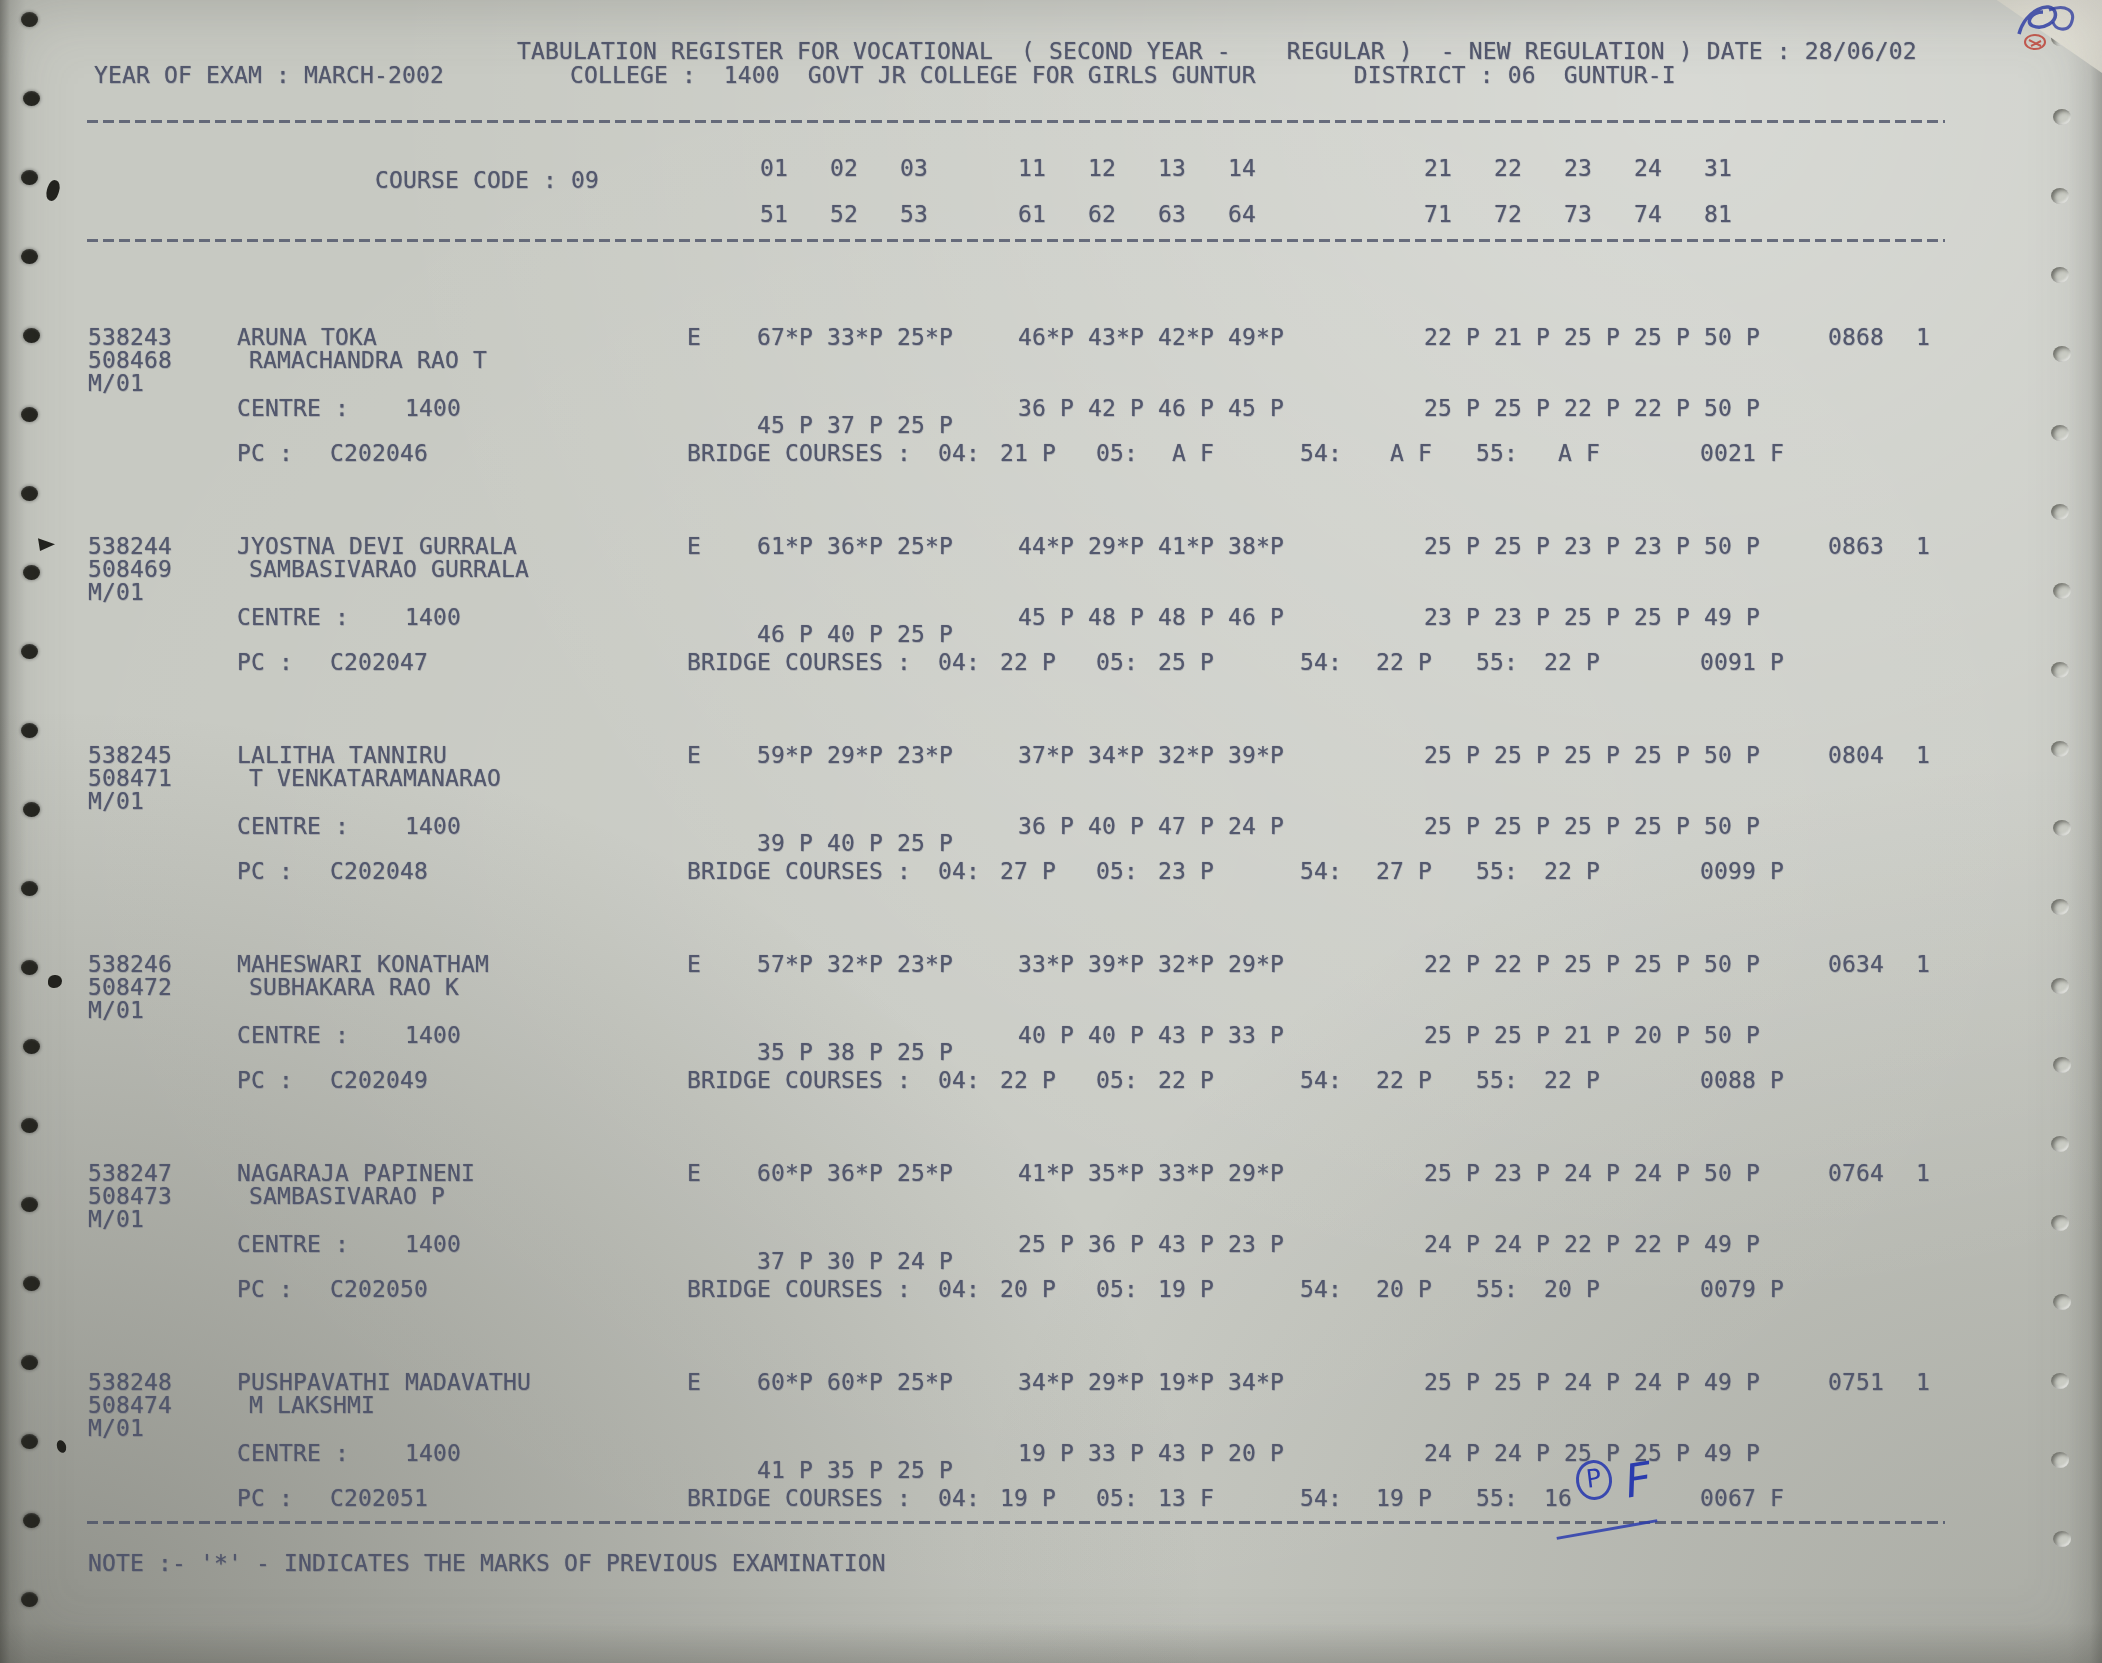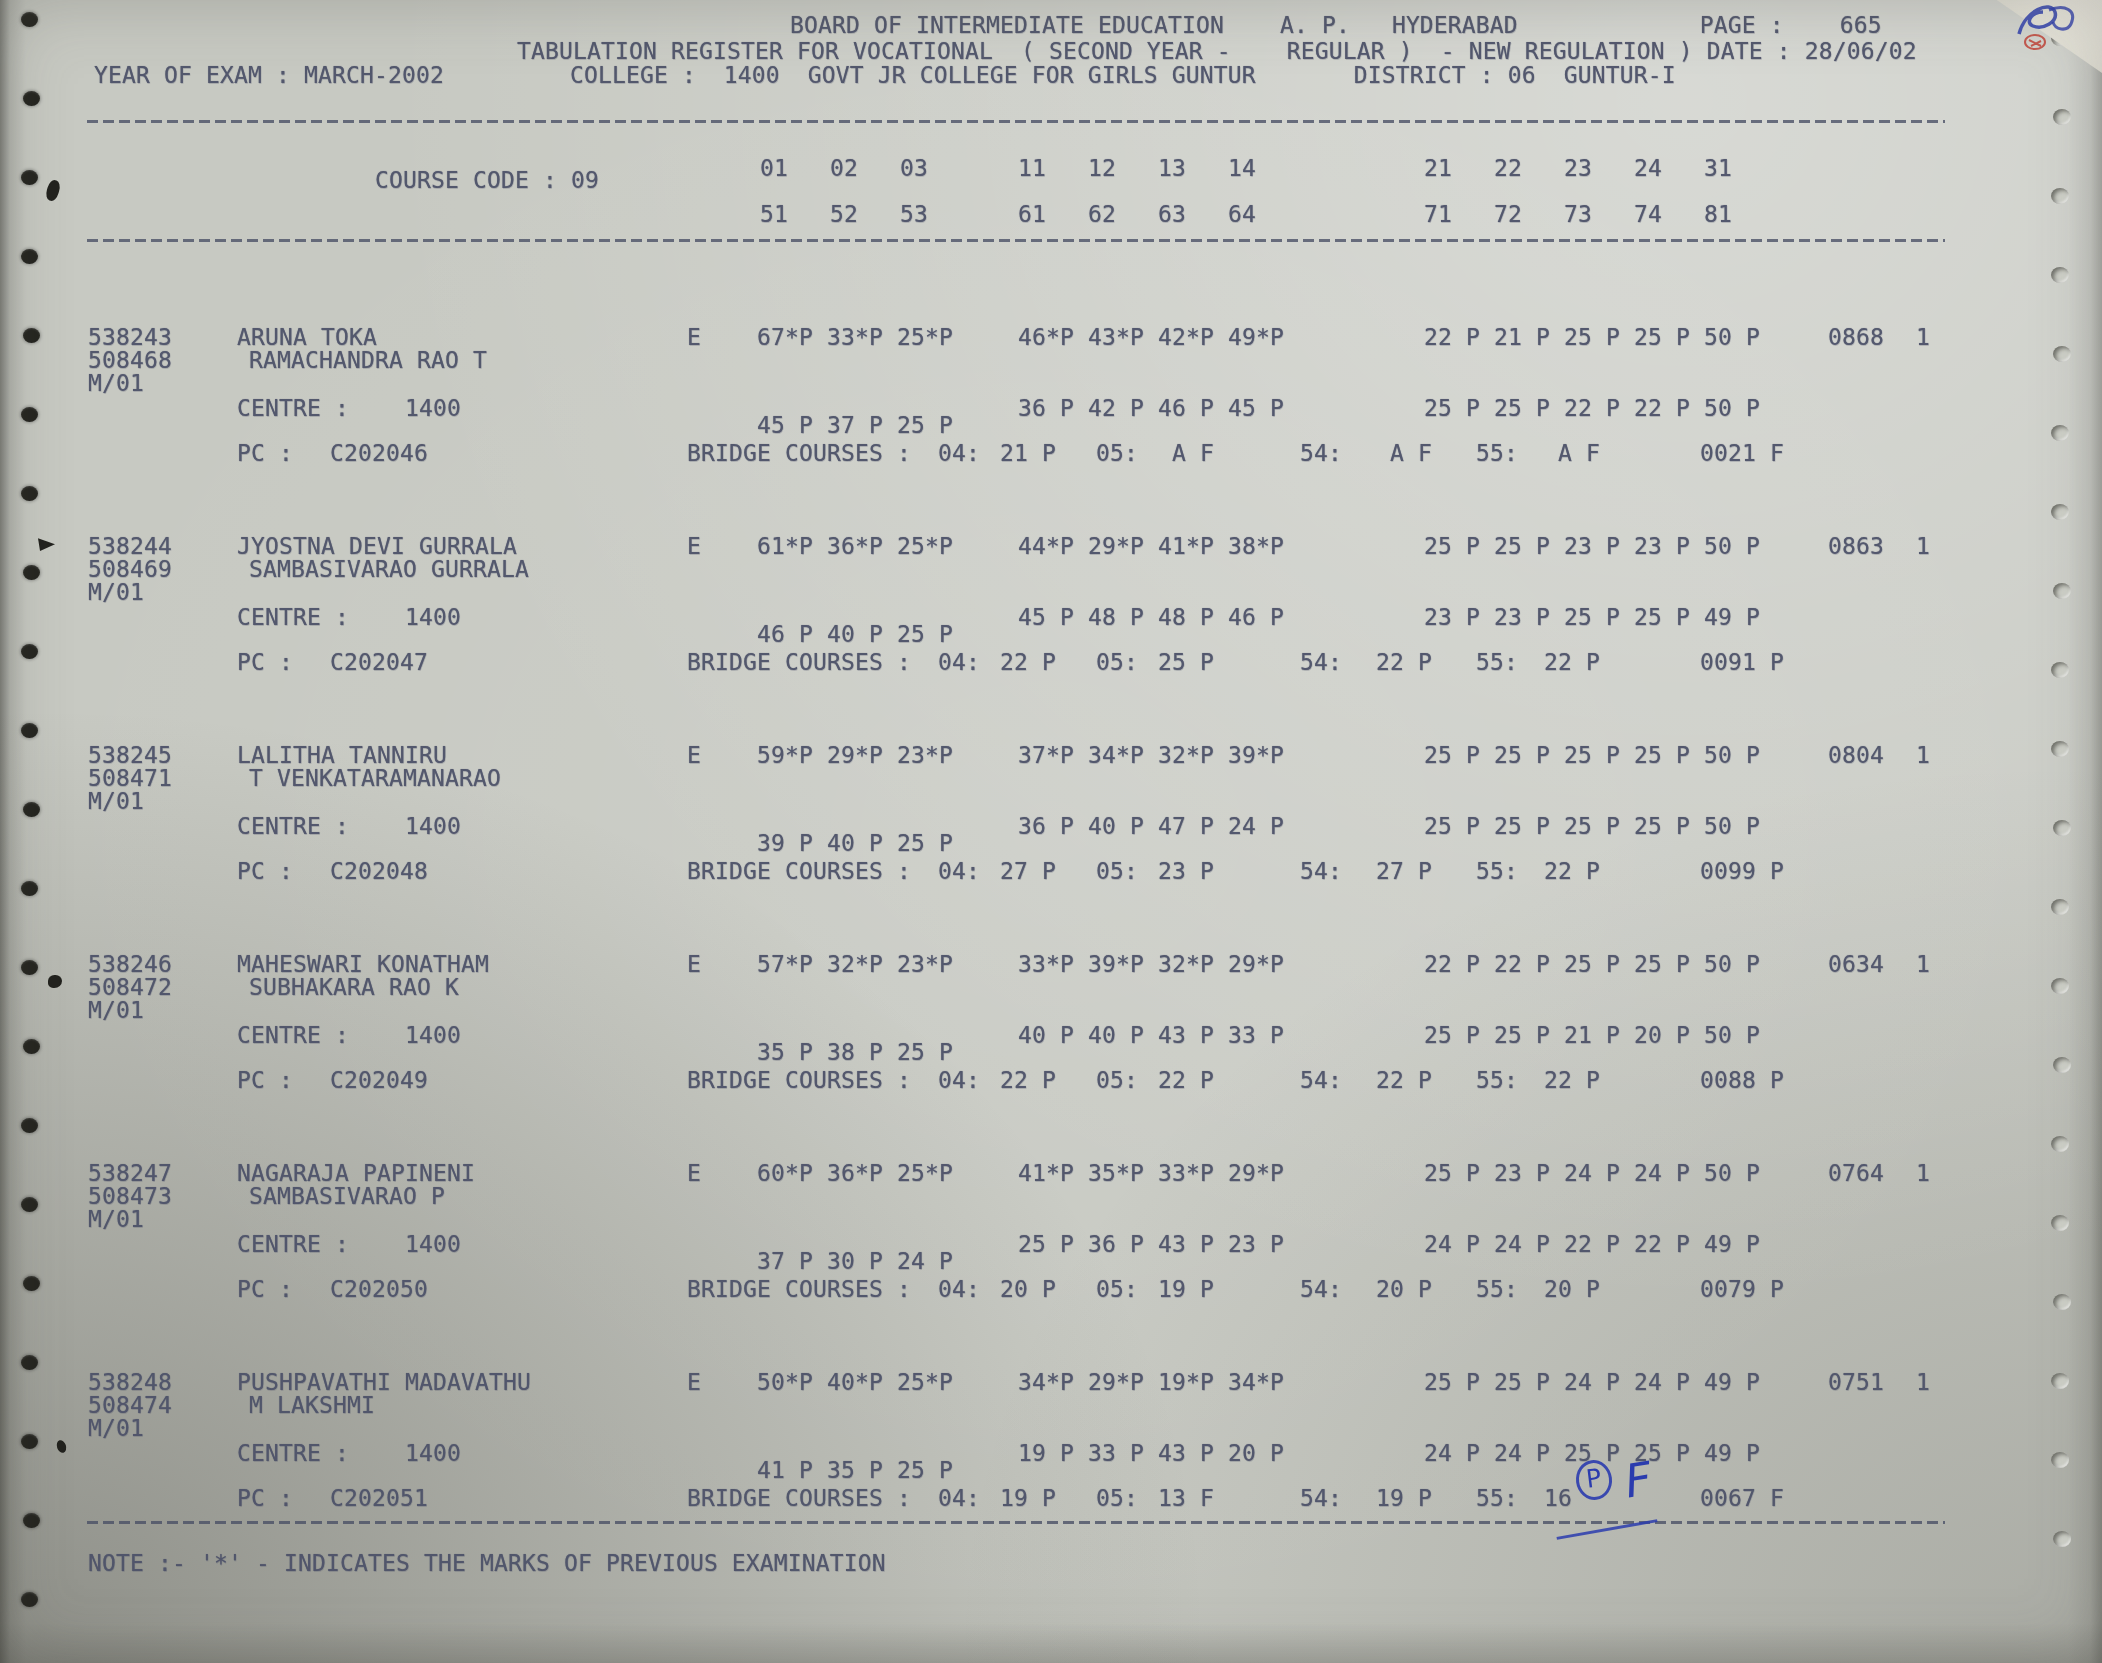--- a/index.html
+++ b/index.html
@@ -75,21 +75,20 @@
   .pen-f{display:inline-block;font-size:46px;font-style:italic;transform:rotate(-9deg);
     margin-left:8px;vertical-align:top;line-height:40px;}
   .pen-line{position:absolute;left:1556px;top:1528px;width:102px;height:0;z-index:6;
     border-top:3.5px solid rgba(43,60,174,0.85);transform:rotate(-10deg);}
 </style>
 </head>
 <body>
 
 <div id="paper">
 
-  <span class="f hdr1">BOARD OF INTERMEDIATE EDUCATION    A. P.   HYDERABAD             PAGE :    665</span>
   <span class="f hdr2">TABULATION REGISTER FOR VOCATIONAL  ( SECOND YEAR -    REGULAR )  - NEW REGULATION ) DATE : 28/06/02</span>
   <span class="f hdr3">YEAR OF EXAM : MARCH-2002         COLLEGE :  1400  GOVT JR COLLEGE FOR GIRLS GUNTUR       DISTRICT : 06  GUNTUR-I</span>
 
   <div class="sep sep1"></div>
 
   <span class="f course">COURSE CODE : 09</span>
   <span class="f cr1a">01   02   03</span>
   <span class="f cr1b">11   12   13   14</span>
   <span class="f cr1c">21   22   23   24   31</span>
   <span class="f cr2a">51   52   53</span>
@@ -253,21 +252,21 @@
     <span class="f l-btot">0079 P</span>
   </div>
 
   <div class="record" style="top:1371px">
     <span class="f l-reg">538248</span>
     <span class="f l-name">PUSHPAVATHI MADAVATHU</span>
     <span class="f l-alt">508474</span>
     <span class="f l-parent">M LAKSHMI</span>
     <span class="f l-med">M/01</span>
     <span class="f l-lang">E</span>
-    <span class="f l-g1a">50*P 40*P 25*P</span>
+    <span class="f l-g1a">60*P 60*P 25*P</span>
     <span class="f l-g2a">34*P 29*P 19*P 34*P</span>
     <span class="f l-g3a">25 P 25 P 24 P 24 P 49 P</span>
     <span class="f l-tot">0751</span>
     <span class="f l-att">1</span>
     <span class="f l-clbl">CENTRE :</span>
     <span class="f l-cval">1400</span>
     <span class="f l-g1b">41 P 35 P 25 P</span>
     <span class="f l-g2b">19 P 33 P 43 P 20 P</span>
     <span class="f l-g3b">24 P 24 P 25 P 25 P 49 P</span>
     <span class="f l-plbl">PC :</span>

